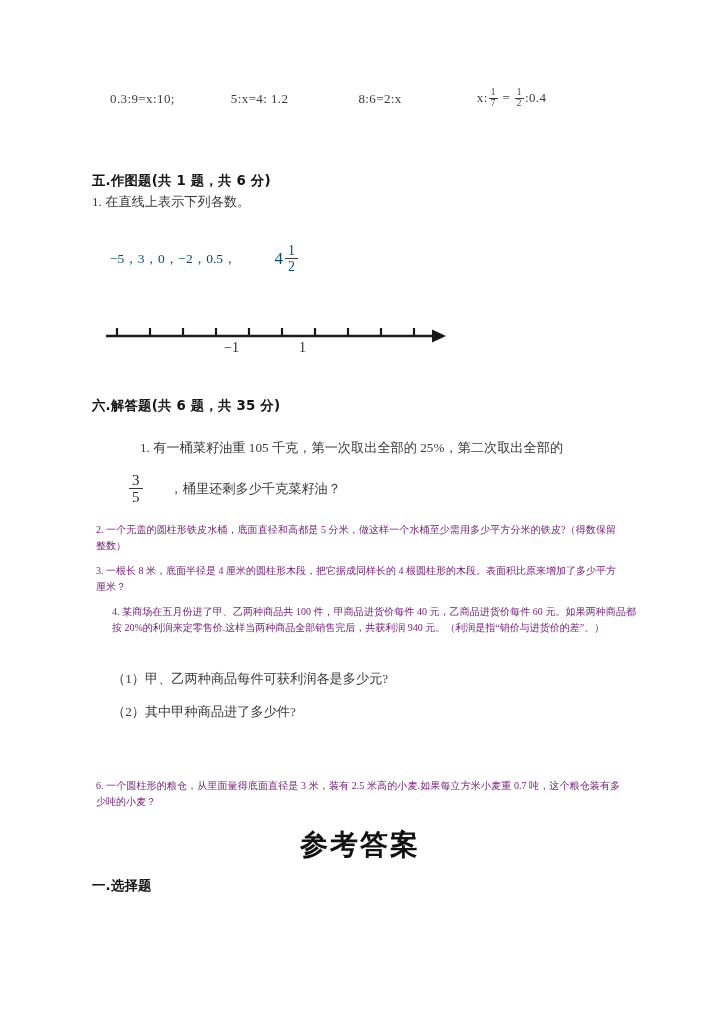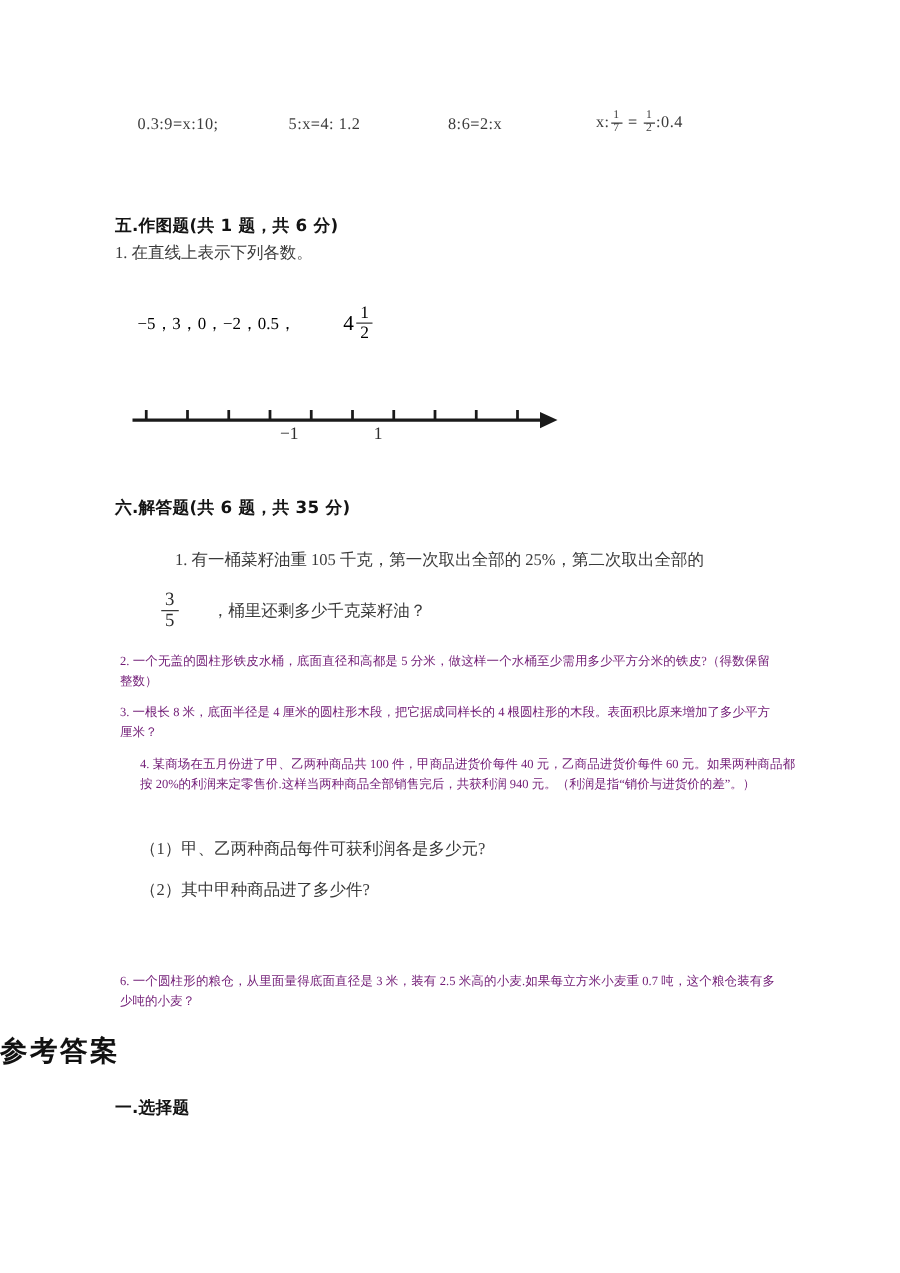--- a/index.html
+++ b/index.html
@@ -94,21 +94,21 @@
   
   #sec5-title { position: absolute; left: 92px; top: 160px; margin-top: 12px; }
   #sec5-q1    { position: absolute; left: 92px; top: 191px; }
   #numbers-line {
     position: absolute;
     left: 110px;
     top: 243px;
     display: flex;
     align-items: center;
     font-size: 13.5px;
-    color: #000000;
+    color: #0c4a6e;
   }
   #numbers-line .mixed {
     margin-left: 38px;
     font-size: 17px;
     display: inline-flex;
     align-items: center;
   }
   #numbers-line .mixed .whole { margin-right: 1px; }
 
   
@@ -142,23 +142,24 @@
   #sec6-q4s1 { position: absolute; left: 112px; top: 668px; }
   #sec6-q4s2 { position: absolute; left: 112px; top: 701px; text-align: right; }
   #sec6-q5 { position: absolute; left: 96px; top: 737px; width: 524px; }
   #sec6-q6 { position: absolute; left: 96px; top: 778px; width: 524px; }
 
   
   #answers-title {
     position: absolute;
     left: 0; right: 0;
     top: 826px;
+    text-align: center;
     font-family: "DejaVu Sans", "Liberation Sans", sans-serif;
     font-weight: bold;
-    font-size: 22px;
+    font-size: 28px;
     letter-spacing: 2px;
     color: #111111;
   }
   #answers-sec1 { position: absolute; left: 92px; top: 877px; }
 </style>
 </head>
 <body>
 
 <div class="page">
 

